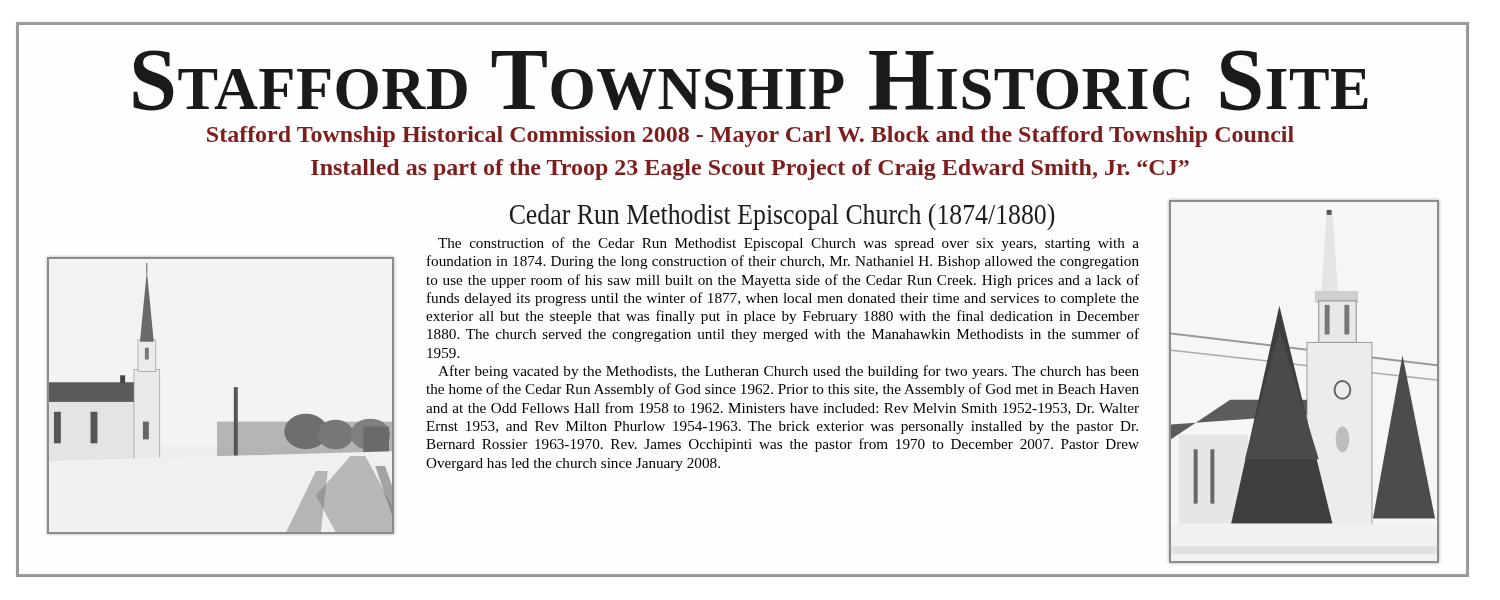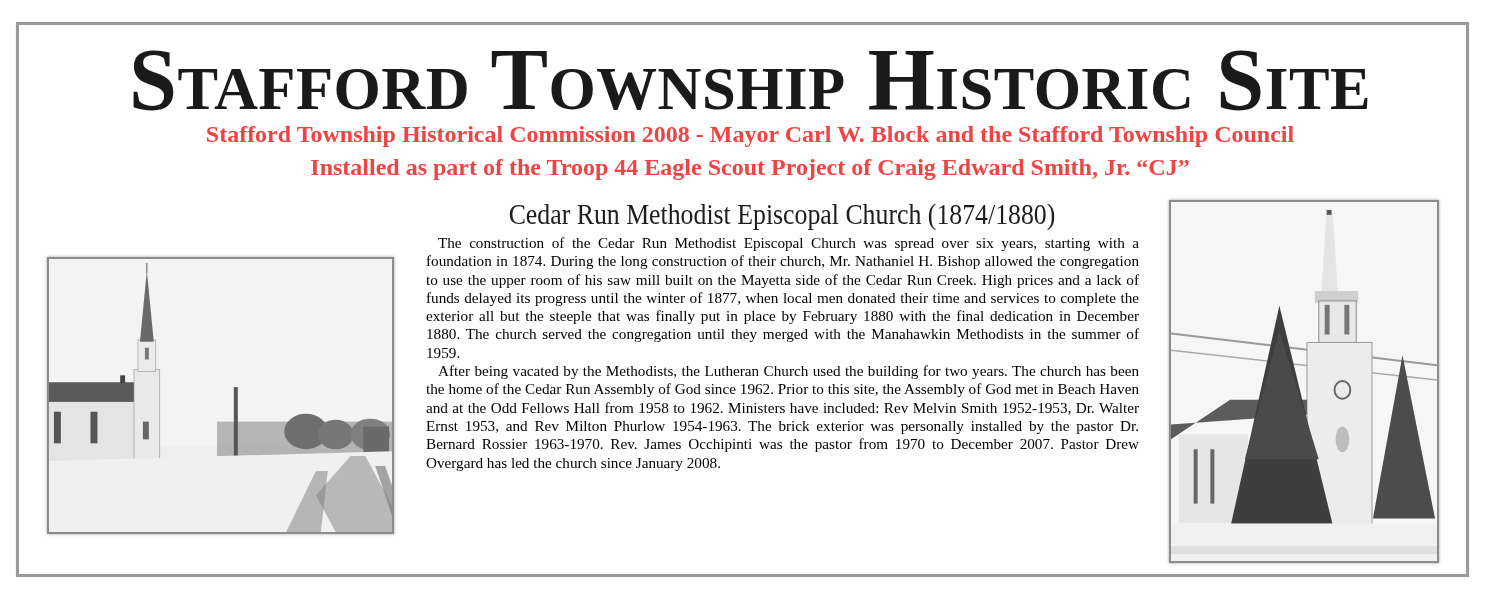--- a/index.html
+++ b/index.html
@@ -11,21 +11,21 @@
   }
   .title {
     position:absolute; left:0; top:36px; width:1500px; text-align:center;
     font-family:"Liberation Serif","DejaVu Serif",serif; font-weight:bold;
     color:#1a1a1a; line-height:1; letter-spacing:0.5px;
     font-size:88px; font-variant:small-caps; transform:scaleX(0.98);
   }
   .sub1, .sub2 {
     position:absolute; left:0; width:1500px; text-align:center;
     font-family:"Liberation Serif","DejaVu Serif",serif; font-weight:bold;
-    color:#ef4444; font-size:24px; line-height:1;
+    color:#7f1d1d; font-size:24px; line-height:1;
   }
   .sub1 { top:122px; }
   .sub2 { top:155px; }
   .section-heading {
     position:absolute; left:425px; top:199px; width:714px; text-align:center;
     font-family:"Liberation Serif","DejaVu Serif",serif; color:#1d1d1d;
     font-size:30px; line-height:1; transform:scaleX(0.86); transform-origin:center;
   }
   .body-text {
     position:absolute; left:426px; top:234px; width:713px;
@@ -41,21 +41,21 @@
   .photo-right { left:1169px; top:200px; width:270px; height:363px; }
   .photo svg { display:block; width:100%; height:100%; }
 </style>
 </head>
 <body>
 
 <div class="frame"></div>
 
 <div class="title">Stafford Township Historic Site</div>
 <div class="sub1">Stafford Township Historical Commission 2008 - Mayor Carl W. Block and the Stafford Township Council</div>
-<div class="sub2">Installed as part of the Troop 44 Eagle Scout Project of Craig Edward Smith, Jr. “CJ”</div>
+<div class="sub2">Installed as part of the Troop 23 Eagle Scout Project of Craig Edward Smith, Jr. “CJ”</div>
 
 <div class="photo photo-left">
   <svg viewBox="0 0 347 277" preserveAspectRatio="none">
     <rect x="0" y="0" width="347" height="277" fill="#eeeeee"></rect>
     <rect x="0" y="0" width="347" height="190" fill="#f3f3f3"></rect>
 
     <rect x="170" y="165" width="180" height="35" fill="#9a9a9a" opacity="0.7"></rect>
     <ellipse cx="260" cy="175" rx="22" ry="18" fill="#6e6e6e"></ellipse>
     <ellipse cx="290" cy="178" rx="18" ry="15" fill="#777"></ellipse>
     <ellipse cx="325" cy="178" rx="20" ry="16" fill="#808080"></ellipse>

